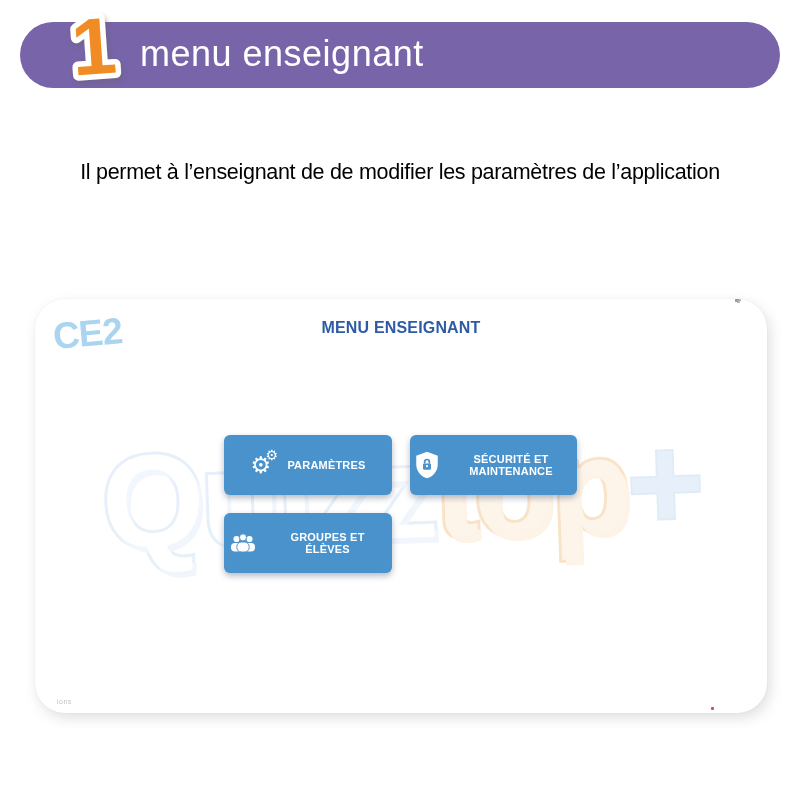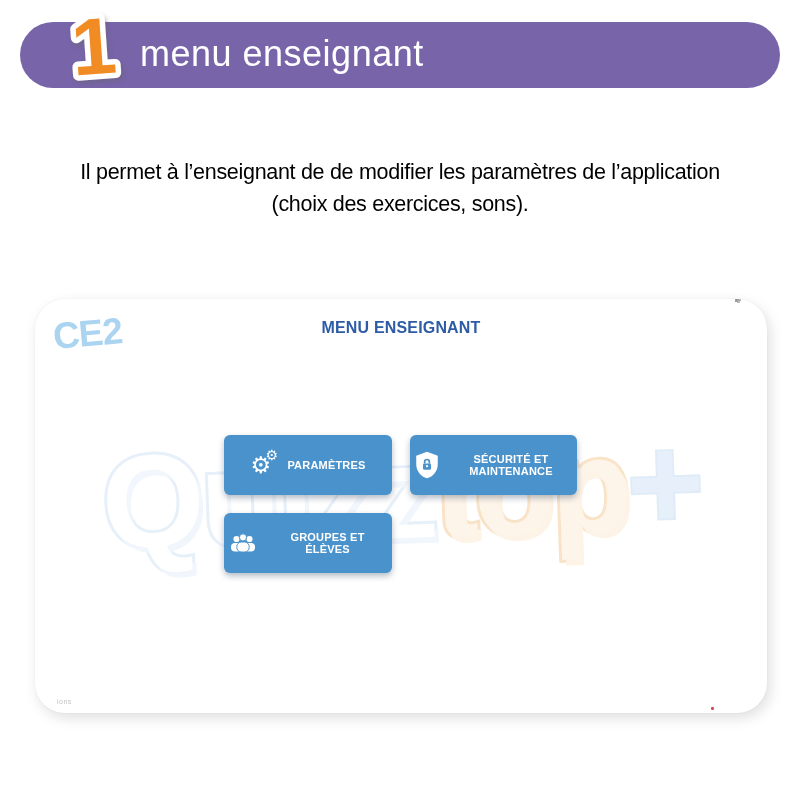--- a/index.html
+++ b/index.html
@@ -101,21 +101,20 @@
 
 <div class="banner">
   <span class="banner-title">menu enseignant</span>
 </div>
 <svg class="step-badge" viewBox="0 0 92 94">
   <text x="46" y="72" text-anchor="middle" transform="rotate(-4 46 47)" font-family="Liberation Sans, DejaVu Sans, sans-serif" font-size="80" font-weight="bold" fill="#f18c24" stroke="#ffffff" stroke-width="11" stroke-linejoin="round" paint-order="stroke">1</text>
 </svg>
 
 <div class="intro">
   <div>Il permet à l’enseignant de de modifier les paramètres de l’application</div>
-  <div>(choix des exercices, sons).</div>
 </div>
 
 <div class="card">
 
   <div class="corner-smudge"></div>
 
   <span class="app-logo">CE2</span>
   <div class="app-title">MENU ENSEIGNANT</div>
 
   <div class="watermark">

